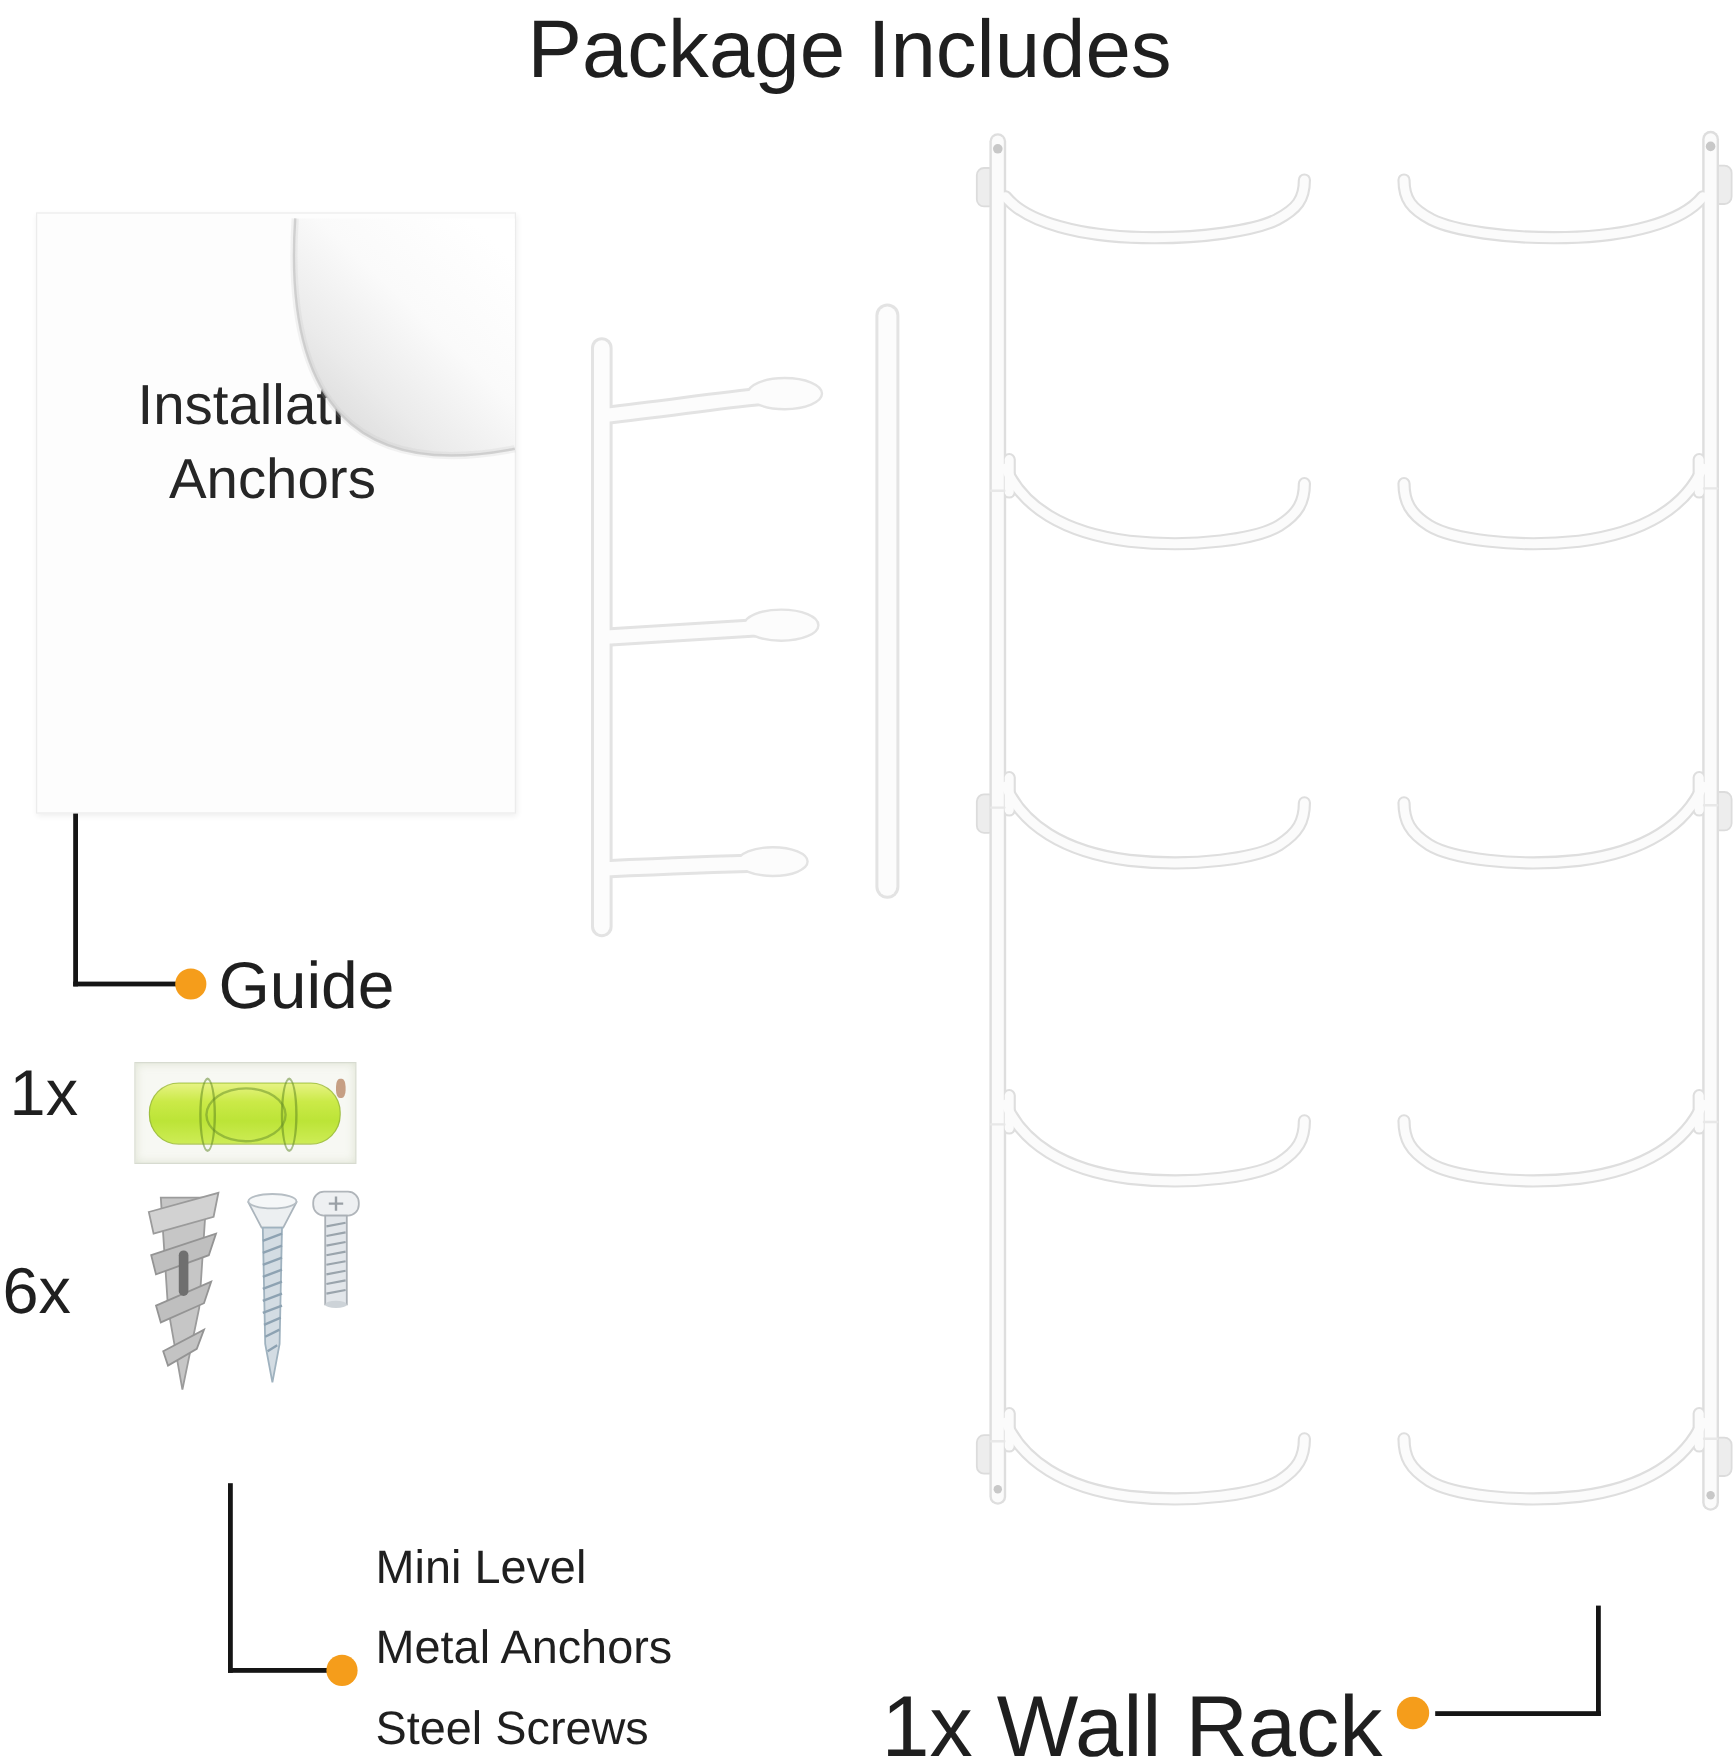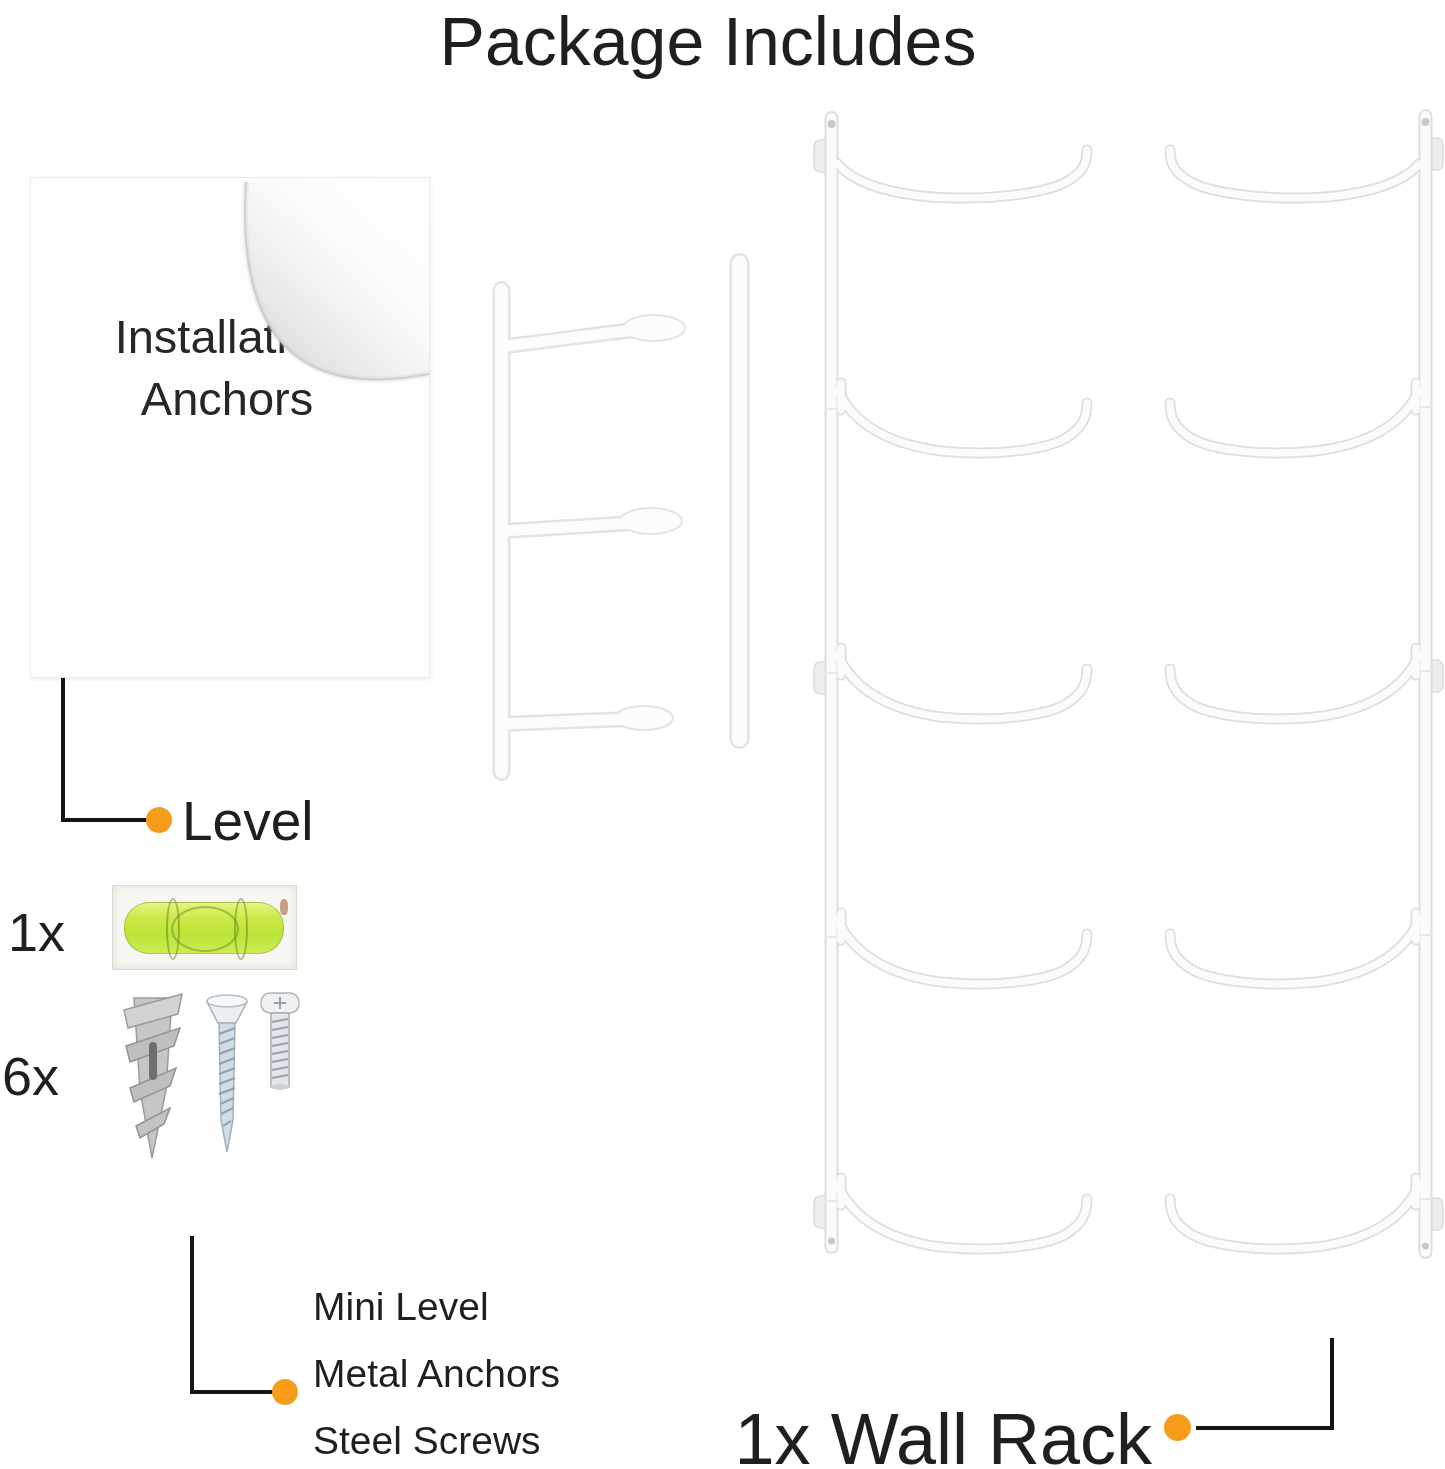--- a/index.html
+++ b/index.html
@@ -14,21 +14,21 @@
     position:absolute;left:30px;top:177px;width:398px;height:499px;
     background:#fdfdfd;border:1px solid #ececec;box-shadow:1px 2px 5px rgba(0,0,0,.07);
   }
   #manual-text{position:absolute;left:0;top:128px;width:392px;text-align:center;
     font-size:47px;line-height:62px;color:#262626;z-index:1;}
   #page-curl{position:absolute;left:0;top:0;width:398px;height:498px;z-index:2;pointer-events:none;}
   
   .cl-v,.cl-h{position:absolute;background:#151515;}
   .dot{position:absolute;width:26px;height:26px;border-radius:50%;background:#F59D1B;}
   #guide-label{left:182px;top:789px;font-size:55px;}
-  #qty-1x{left:8px;top:901px;font-size:54px;}
+  #qty-1x{left:8px;top:880px;font-size:54px;}
   #qty-6x{left:2px;top:1032px;font-size:54px;margin-top:13px;}
   .hw-lbl{left:313px;font-size:39px;}
   #rack-label{right:293px;top:1398px;font-size:72px;}
   
   #mini-level{position:absolute;left:112px;top:885px;width:183px;height:83px;
     background:#f7f8f3;border:1px solid #d7dbd0;box-shadow:inset 0 0 8px rgba(175,185,150,.35);}
   #level-vial{position:absolute;left:11px;top:16px;width:158px;height:50px;border-radius:25px;
     background:linear-gradient(180deg,#e6f383 0%,#cbea48 30%,#bce437 62%,#cdec55 100%);
     border:1px solid rgba(130,160,60,.55);}
   .level-ring{position:absolute;width:10px;height:58px;top:12px;border:2.5px solid rgba(90,130,30,.5);
@@ -74,21 +74,21 @@
       </defs>
       <path d="M215,4 Q200,235 398,196 L398,4 Z" fill="url(#flapGrad)"></path>
       <path d="M215,4 Q200,235 398,196" fill="none" stroke="#bdbdbd" stroke-width="6" opacity="0.18"></path>
       <path d="M215,4 Q200,235 398,196" fill="none" stroke="#c6c6c6" stroke-width="2" opacity="0.75"></path>
     </svg>
   </div>
 
   <div class="cl-v" style="left: 61px; top: 678px; width: 4px; height: 144px; background: rgb(21, 21, 21);"></div>
   <div class="cl-h" style="left: 61px; top: 818px; width: 90px; height: 4px; background: rgb(21, 21, 21);"></div>
   <div class="dot" style="left: 146px; top: 807px; background: rgb(245, 157, 27);"></div>
-  <div class="lbl" id="guide-label">Level</div>
+  <div class="lbl" id="guide-label">Guide</div>
 
   <svg id="guide-svg" style="left:455px;top:235px;" width="330" height="560" viewBox="455 235 330 560">
     <g>
       <path class="go" stroke-width="18" d="M501.5 290 V772"></path>
       <path class="go" stroke-width="16" d="M505 346 C560 340 615 331 650 329"></path>
       <path class="go" stroke-width="16" d="M505 531 C560 528 615 524 650 522"></path>
       <path class="go" stroke-width="16" d="M505 724 C550 722 600 720 640 719"></path>
       <ellipse class="bulb" cx="654" cy="328" rx="31" ry="13"></ellipse>
       <ellipse class="bulb" cx="651" cy="521" rx="31" ry="13"></ellipse>
       <ellipse class="bulb" cx="644" cy="718" rx="29" ry="12"></ellipse>

